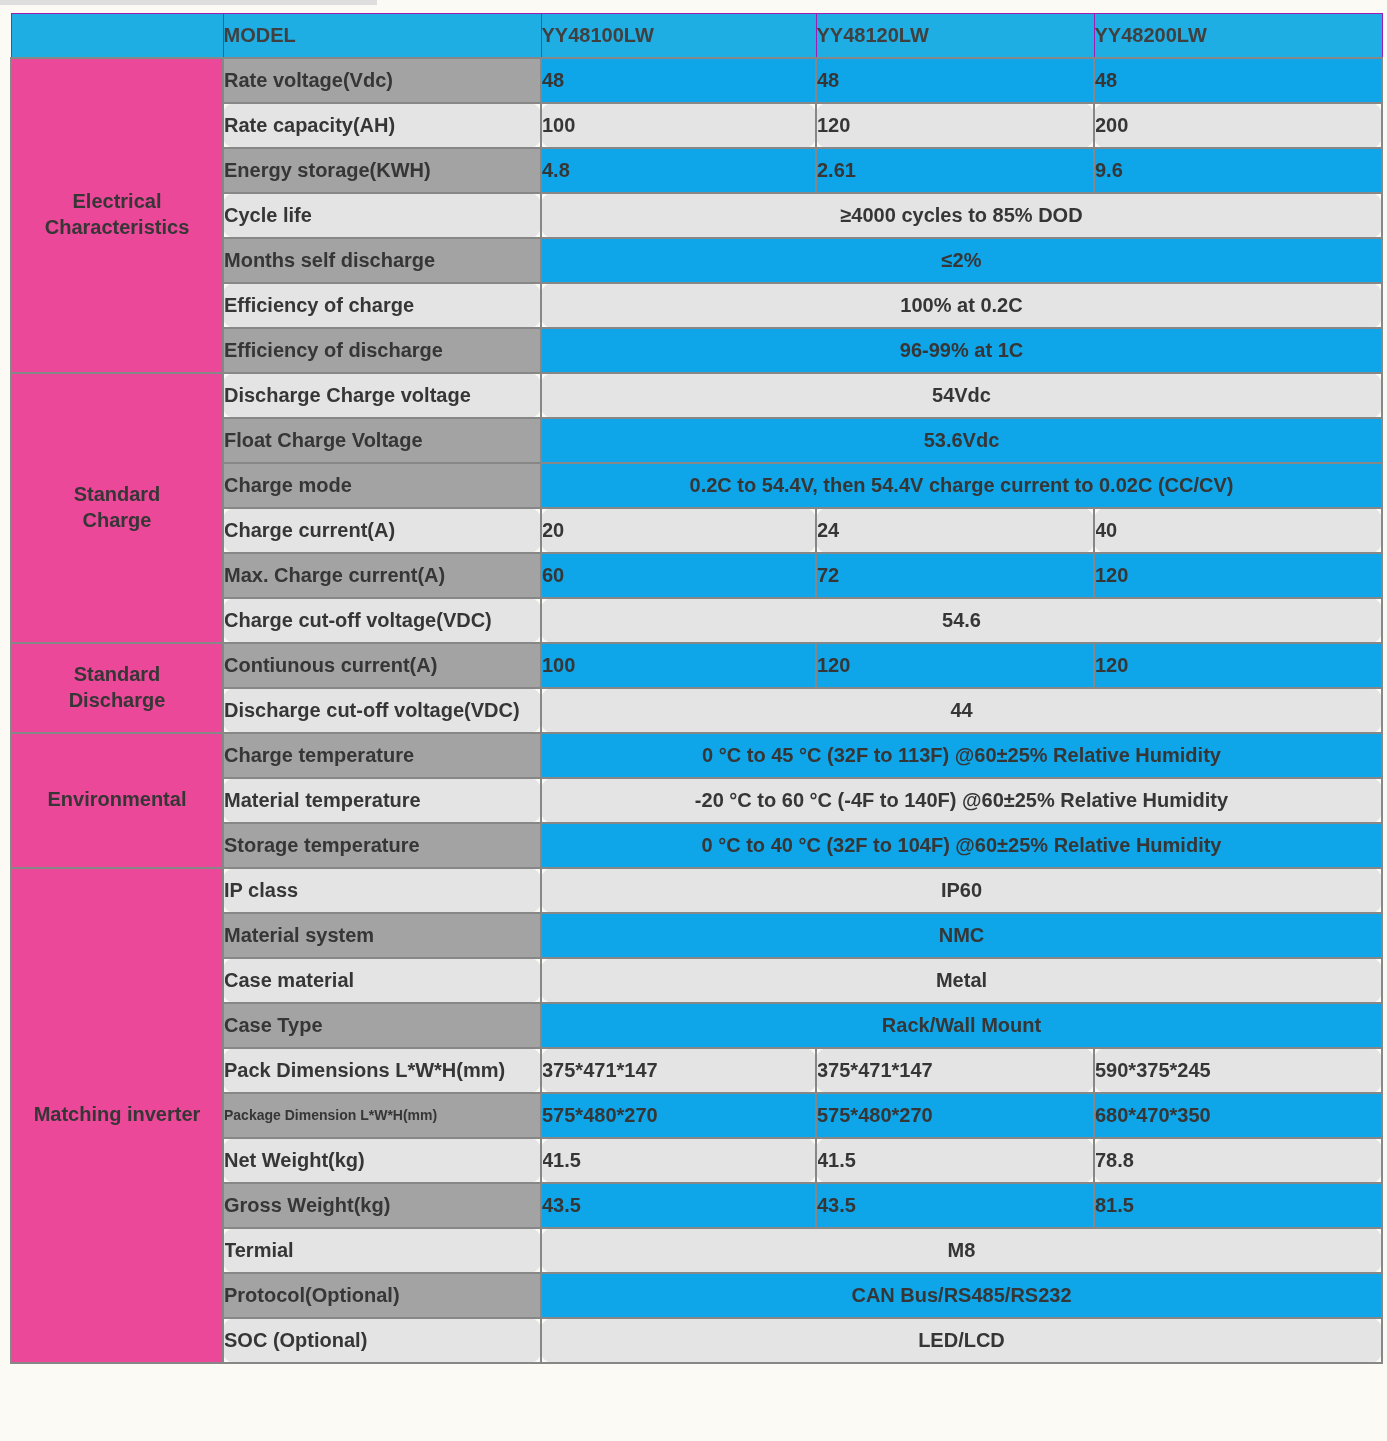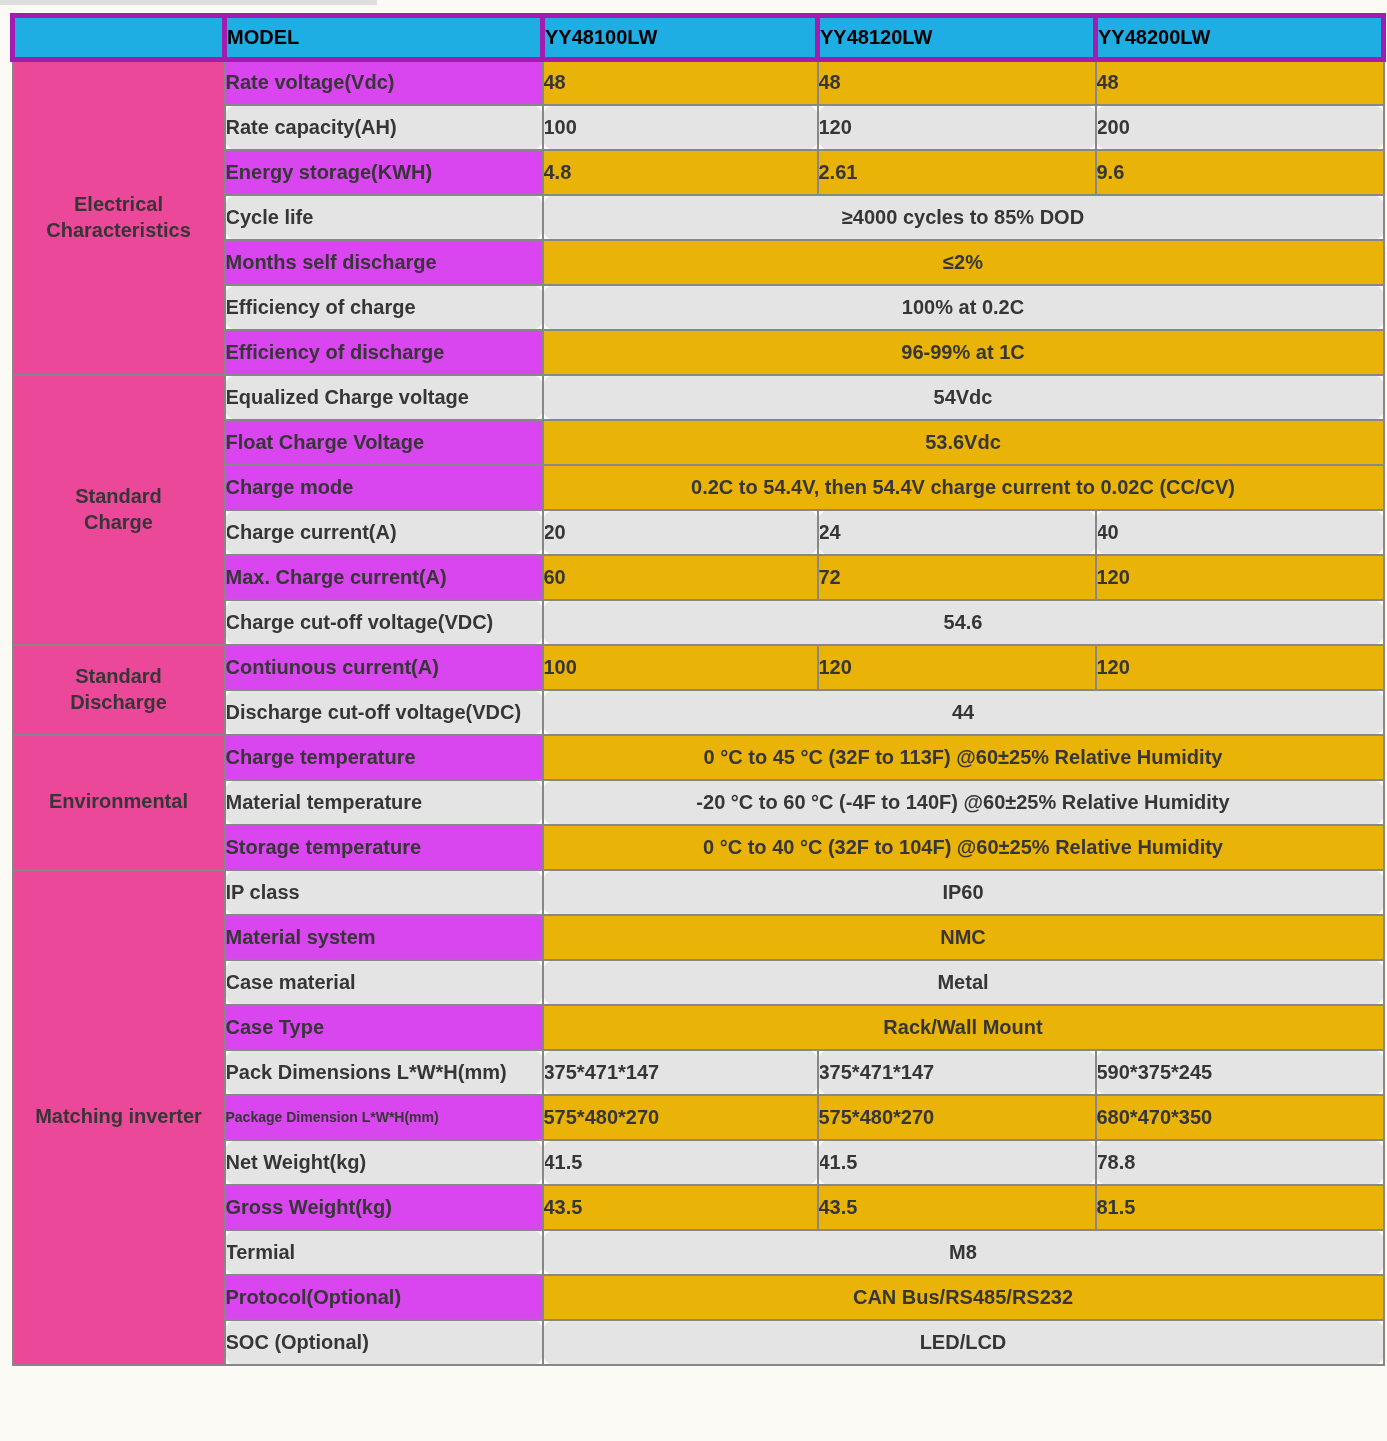--- a/index.html
+++ b/index.html
@@ -27,46 +27,46 @@
     color: #363636;
     font-size: 20px;
     height: 45px;
     padding: 0;
     box-sizing: border-box;
     vertical-align: middle;
   }
   
   .spec-table .cyan {
     background: #1faee3;
-    border: 5px solid #a21caf;
-    color: #000000;
+    border: 1px solid #a21caf;
+    color: #404040;
   }
   .spec-table thead th { height: 44px; text-align: left; }
   .model-head { padding-left: 14px; margin-left: 9px; }
   .corner-cell { }
   .param-head { padding-left: 8px; }
   .section-cell {
     background: #ec4899;
     border: 3px solid #ffffff;
     color: #ffffff;
     text-align: center;
     font-size: 21px;
     line-height: 1.28;
     vertical-align: middle;
   }
   .param-cell {
-    background: #d946ef;
+    background: #a3a3a3;
     text-align: left;
     padding: 0 4px 0 8px;
     white-space: nowrap;
     overflow: hidden;
   }
   .param-cell.small { font-size: 14px; }
   .value-cell {
-    background: #eab308;
+    background: #0ea5e9;
     text-align: left;
     padding-left: 14px;
     white-space: nowrap;
     overflow: hidden;
   }
   .value-cell.merged { text-align: center; padding-left: 0; }
   tr.gray .param-cell, tr.gray .value-cell { background: #e4e4e4; border-radius: 12px; }
 </style>
 </head>
 <body>
@@ -127,21 +127,21 @@
       </tr>
       <tr class="white">
         <td class="param-cell">Efficiency of discharge</td>
         <td colspan="3" class="value-cell merged">96-99% at 1C</td>
       </tr>
       <tr class="gray">
         <td class="section-cell" rowspan="6">
           <div>Standard</div>
           <div>Charge</div>
         </td>
-        <td class="param-cell">Equalized Charge voltage</td>
+        <td class="param-cell">Discharge Charge voltage</td>
         <td colspan="3" class="value-cell merged">54Vdc</td>
       </tr>
       <tr class="white">
         <td class="param-cell">Float Charge Voltage</td>
         <td colspan="3" class="value-cell merged">53.6Vdc</td>
       </tr>
       <tr class="white">
         <td class="param-cell">Charge mode</td>
         <td colspan="3" class="value-cell merged">0.2C to 54.4V, then 54.4V charge current to 0.02C (CC/CV)</td>
       </tr>

